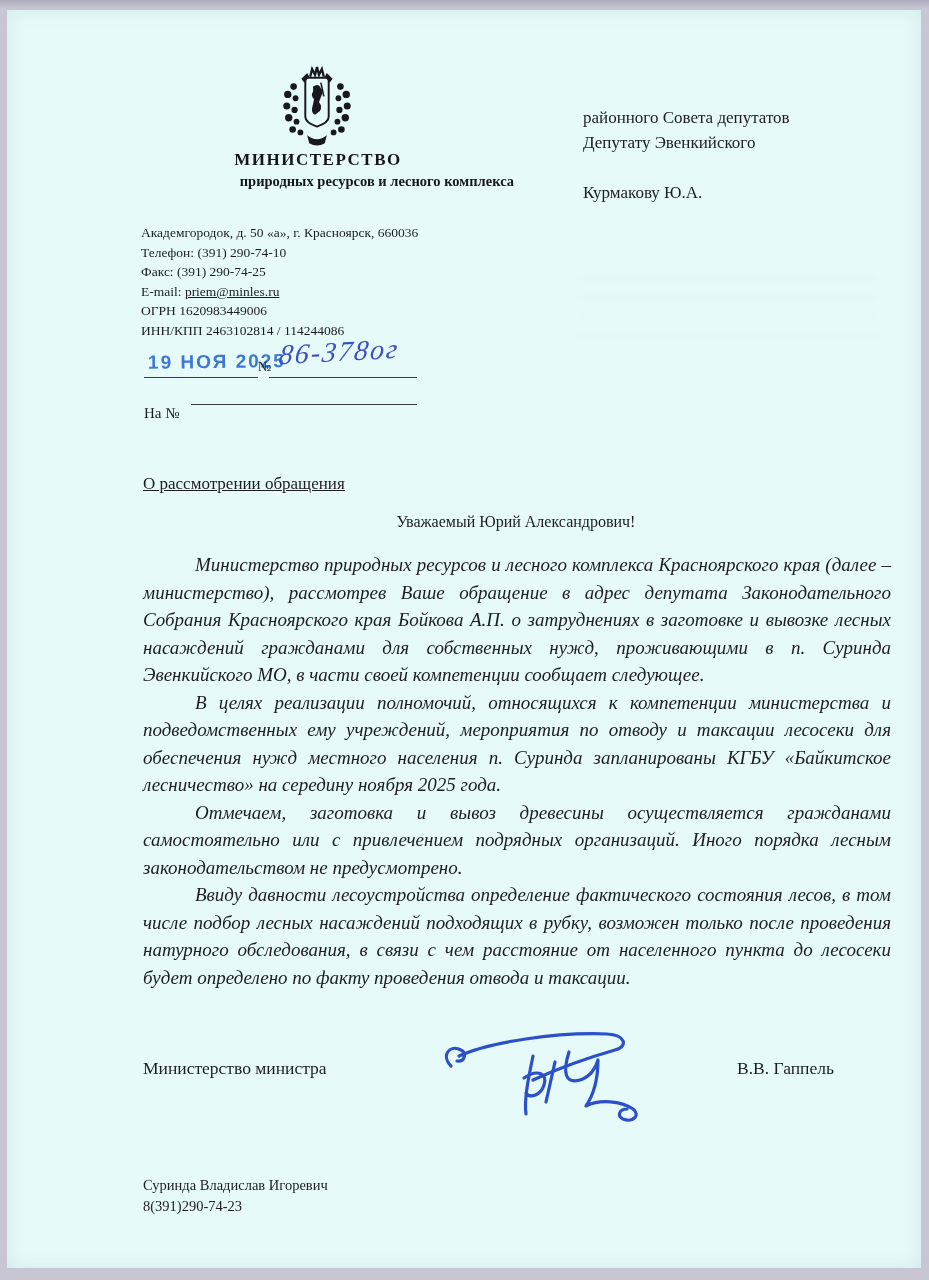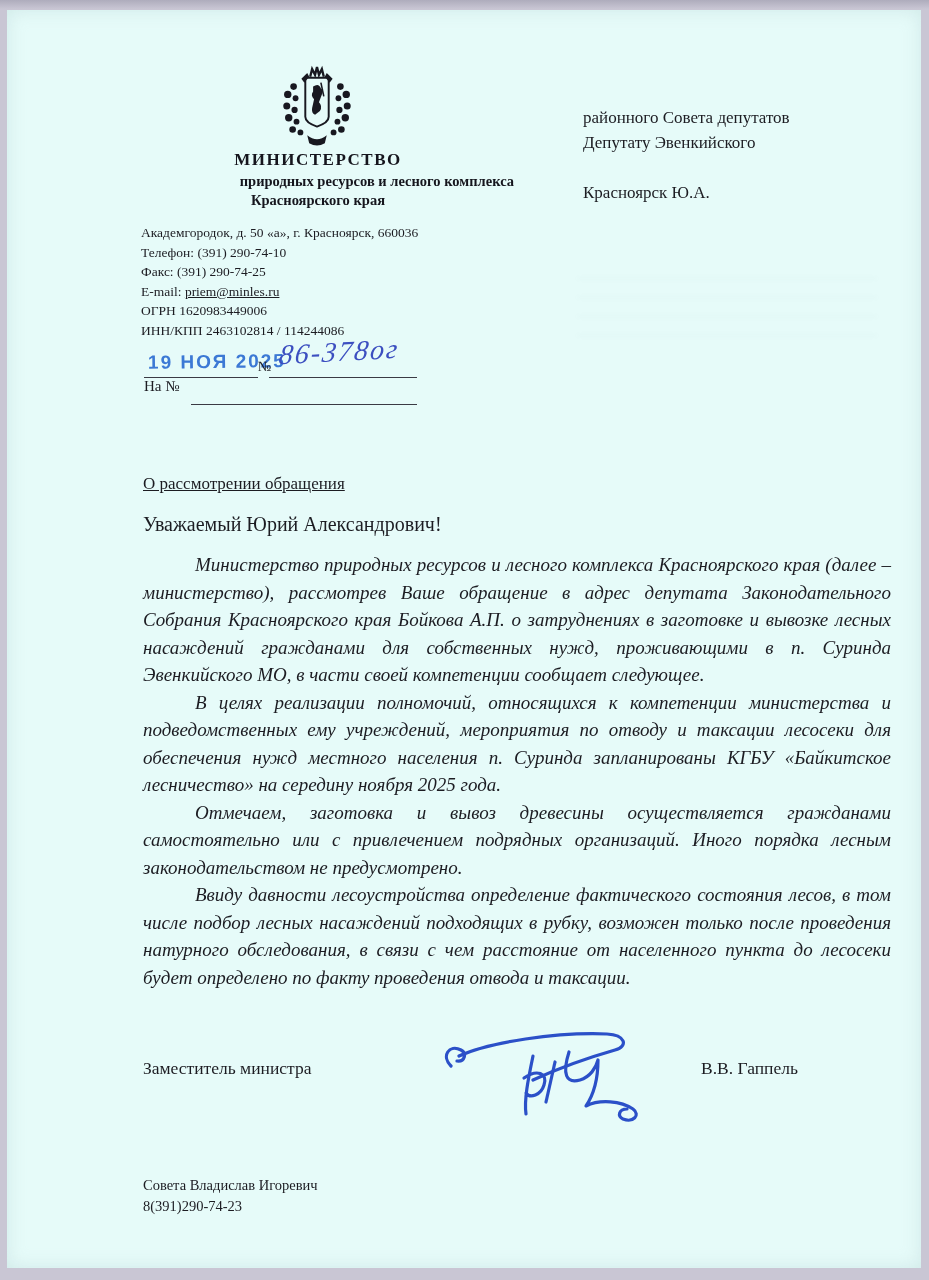--- a/index.html
+++ b/index.html
@@ -12,32 +12,32 @@
   .org-l1{font-size:17px;font-weight:bold;letter-spacing:1.5px;}
   .org-l2{font-size:14.5px;font-weight:bold;margin-top:3px;text-align:right;}
   .org-l3{font-size:14.5px;font-weight:bold;margin-top:2px;}
   .addr{left:134px;top:213px;width:360px;font-size:13.5px;line-height:19.5px;color:#1c1c22;}
   .email-link{text-decoration:underline;}
   
   .ref-line{background:#3a3a44;height:1.4px;}
   .stamp{left:141px;top:341px;font-family:"Liberation Sans",sans-serif;font-weight:bold;font-size:19px;letter-spacing:2px;color:#2e6ed2;transform:rotate(-.7deg);opacity:.92;}
   .numsign{left:251px;top:349px;font-size:14px;color:#1c1c22;}
   .handnum{left:272px;top:326px;font-size:28px;font-style:italic;color:#3c4fc0;transform:rotate(-3deg) skewX(-10deg);letter-spacing:2px;}
-  .na-label{left:137px;top:368px;font-size:15px;color:#1c1c22;}
+  .na-label{left:137px;top:395px;font-size:15px;color:#1c1c22;}
   
   .recipient{left:576px;top:95px;width:320px;font-size:17px;line-height:25px;color:#1c1c22;}
   .recipient .name{margin-top:25px;}
   
   .subject{left:136px;top:464px;font-size:17px;color:#1c1c22;text-decoration:underline;}
-  .salutation{left:136px;top:503px;width:746px;text-align:left;font-size:20px;color:#1c1c22;}
+  .salutation{left:136px;top:503px;width:746px;text-align:center;font-size:16px;color:#1c1c22;}
   .bodytext{left:136px;top:541px;width:748px;font-size:19px;line-height:27.5px;text-align:justify;color:#1c1c22;}
   .bodytext p{margin:0;text-indent:52px;font-style:italic;}
   
   .sig-pos{left:136px;top:1048px;font-size:17.5px;color:#1c1c22;}
-  .sig-name{left:694px;top:1048px;width:130px;font-size:17.5px;color:#1c1c22;}
+  .sig-name{left:730px;top:1048px;width:130px;font-size:17.5px;color:#1c1c22;}
   .sig-ink{left:430px;top:1012px;}
   
   .executor{left:136px;top:1165px;font-size:14.5px;line-height:21px;color:#1c1c22;}
   
   .artifacts{left:570px;top:250px;width:300px;height:90px;opacity:.10;background:
      repeating-linear-gradient(180deg,transparent 0 18px,#7fa6a6 18px 19px);filter:blur(2px);}
 </style>
 </head>
 <body>
 
@@ -78,21 +78,20 @@
           <path d="M24,14 l6,-6 2,4 -5,6 z"></path>
             <path d="M56,14 l-6,-6 -2,4 5,6 z"></path>
           <path d="M30,72 q10,8 20,0 l-2,8 q-8,5 -16,0 z"></path>
         </g>
       </svg>
     </div>
 
     <div class="abs org">
       <div class="org-l1">МИНИСТЕРСТВО</div>
       <div class="org-l2">природных ресурсов и лесного комплекса</div>
-      <div class="org-l3">Красноярского края</div>
     </div>
 
     <div class="abs addr">
       <div>Академгородок, д. 50 «а», г. Красноярск, 660036</div>
       <div>Телефон: (391) 290-74-10</div>
       <div>Факс: (391) 290-74-25</div>
       <div><span>E-mail: </span><span class="email-link">priem@minles.ru</span></div>
       <div>ОГРН 1620983449006</div>
       <div>ИНН/КПП 2463102814 / 114244086</div>
     </div>
@@ -103,45 +102,45 @@
     <div class="abs ref-line" style="left:137px;top:367px;width:114px;"></div>
     <div class="abs numsign">№</div>
     <div class="abs handnum">86-378ог</div>
     <div class="abs ref-line" style="left:262px;top:367px;width:148px;"></div>
     <div class="abs na-label">На №</div>
     <div class="abs ref-line" style="left:184px;top:394px;width:226px;"></div>
 
     <div class="abs recipient">
       <div>районного Совета депутатов</div>
       <div>Депутату Эвенкийского</div>
-      <div class="name">Красноярск Ю.А.</div>
+      <div class="name">Курмакову Ю.А.</div>
     </div>
 
     <div class="abs subject">О рассмотрении обращения</div>
     <div class="abs salutation">Уважаемый Юрий Александрович!</div>
 
     <div class="abs bodytext">
       <p>Министерство природных ресурсов и лесного комплекса Красноярского края (далее – министерство), рассмотрев Ваше обращение в адрес депутата Законодательного Собрания Красноярского края Бойкова А.П. о затруднениях в заготовке и вывозке лесных насаждений гражданами для собственных нужд, проживающими в п. Суринда Эвенкийского МО, в части своей компетенции сообщает следующее.</p>
       <p>В целях реализации полномочий, относящихся к компетенции министерства и подведомственных ему учреждений, мероприятия по отводу и таксации лесосеки для обеспечения нужд местного населения п. Суринда запланированы КГБУ «Байкитское лесничество» на середину ноября 2025 года.</p>
       <p>Отмечаем, заготовка и вывоз древесины осуществляется гражданами самостоятельно или с привлечением подрядных организаций. Иного порядка лесным законодательством не предусмотрено.</p>
       <p>Ввиду давности лесоустройства определение фактического состояния лесов, в том числе подбор лесных насаждений подходящих в рубку, возможен только после проведения натурного обследования, в связи с чем расстояние от населенного пункта до лесосеки будет определено по факту проведения отвода и таксации.</p>
     </div>
 
-    <div class="abs sig-pos">Заместитель министра</div>
+    <div class="abs sig-pos">Министерство министра</div>
     <div class="abs sig-ink">
       <svg width="230" height="105" viewBox="0 0 230 105">
         <g stroke="#2b50c8" stroke-width="3.2" fill="none" stroke-linecap="round" stroke-linejoin="round">
           <path d="M14,44 C4,34 12,22 24,28 C30,31 28,40 20,39 M22,34 C52,20 120,10 170,12 C188,13 192,24 178,28 C150,36 122,46 96,58"></path>
           <path d="M96,34 C91,58 87,78 89,92 M87,56 C100,47 111,51 107,63 C104,73 93,77 89,71"></path>
           <path d="M118,40 L109,80"></path>
           <path d="M132,30 C125,52 129,62 143,58 C153,55 159,46 161,38 C161,56 157,72 149,84 C163,77 184,79 196,87 C204,93 196,101 186,97 C180,94 182,87 190,87"></path>
         </g>
       </svg>
     </div>
     <div class="abs sig-name">В.В. Гаппель</div>
 
     <div class="abs executor">
-      <div>Совета Владислав Игоревич</div>
+      <div>Суринда Владислав Игоревич</div>
       <div>8(391)290-74-23</div>
     </div>
 
   </div>
 </div>
 
 </body></html>

